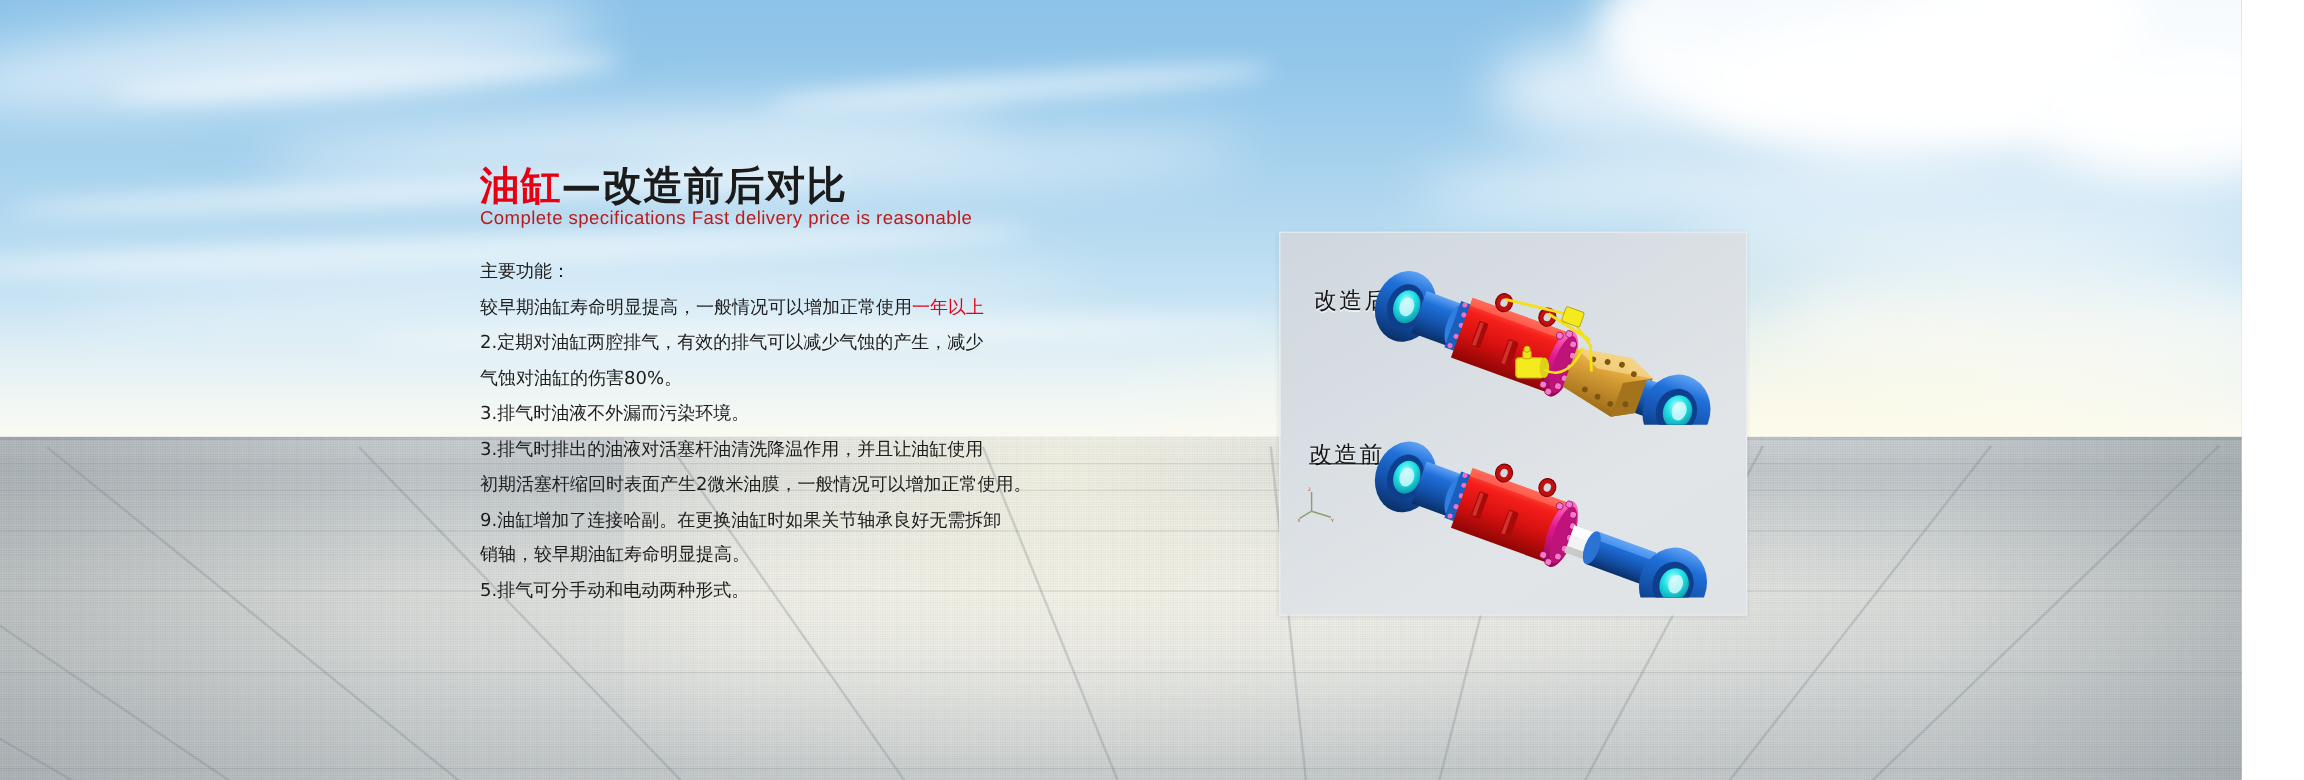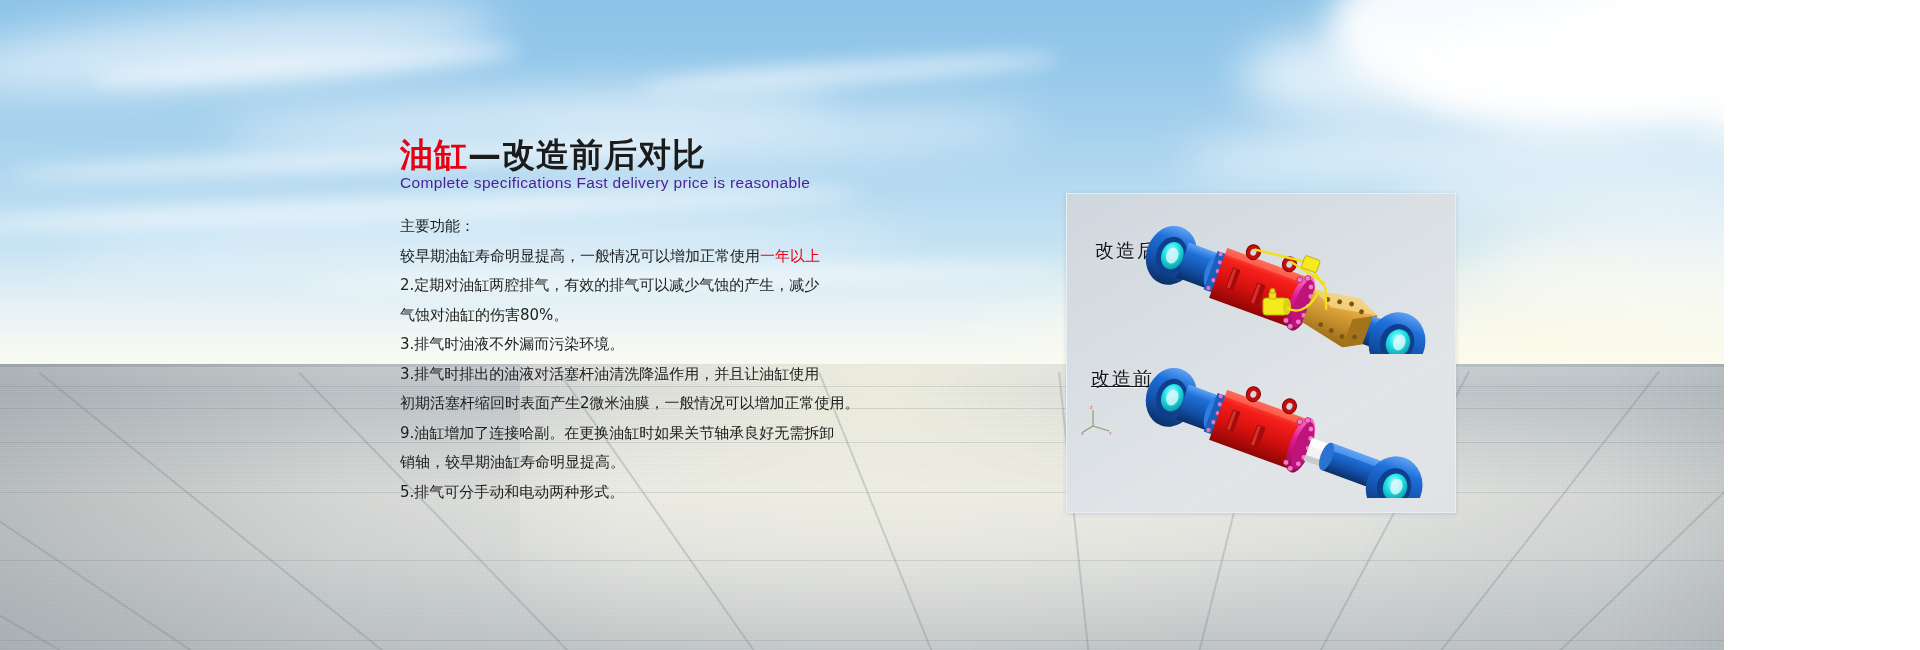--- a/index.html
+++ b/index.html
@@ -1,21 +1,21 @@
 <!DOCTYPE html>
 <html><head>
 <meta charset="utf-8">
 <style>
   * { margin:0; padding:0; box-sizing:border-box; }
   html, body {
     width:1920px; height:650px; overflow:hidden;
     font-family:"Liberation Sans","DejaVu Sans",sans-serif;
   }
   #stage {
-    position:relative; width:1724px; height:650px; overflow:hidden;
+    position:relative; width:1868px; height:650px; overflow:hidden;
     background:#9cc8ea;
   }
 
   
   .sky {
     position:absolute; left:0; top:0; width:1920px; height:392px;
     background:
       linear-gradient(to bottom,
         #8dc3e8 0%,
         #93c7ea 14%,
@@ -94,21 +94,21 @@
   .headline {
     position:absolute; left:400px; top:133px;
     font-size:33px; font-weight:bold; letter-spacing:1px;
     color:#1b1b1b; white-space:nowrap;
     font-family:"DejaVu Sans","Liberation Sans",sans-serif;
   }
   .headline .hl-red { color:#e60012; }
 
   .subhead {
     position:absolute; left:400px; top:174px;
-    font-size:15.5px; color:#4c1d95; letter-spacing:.35px;
+    font-size:15.5px; color:#b91c1c; letter-spacing:.35px;
     white-space:nowrap;
     font-family:"Liberation Sans","DejaVu Sans",sans-serif;
   }
 
   .body { position:absolute; left:400px; top:212px; width:520px; }
   .body p {
     font-size:15px; line-height:29.5px; color:#1d1d1d;
     white-space:nowrap;
     font-family:"DejaVu Sans","Liberation Sans",sans-serif;
   }

